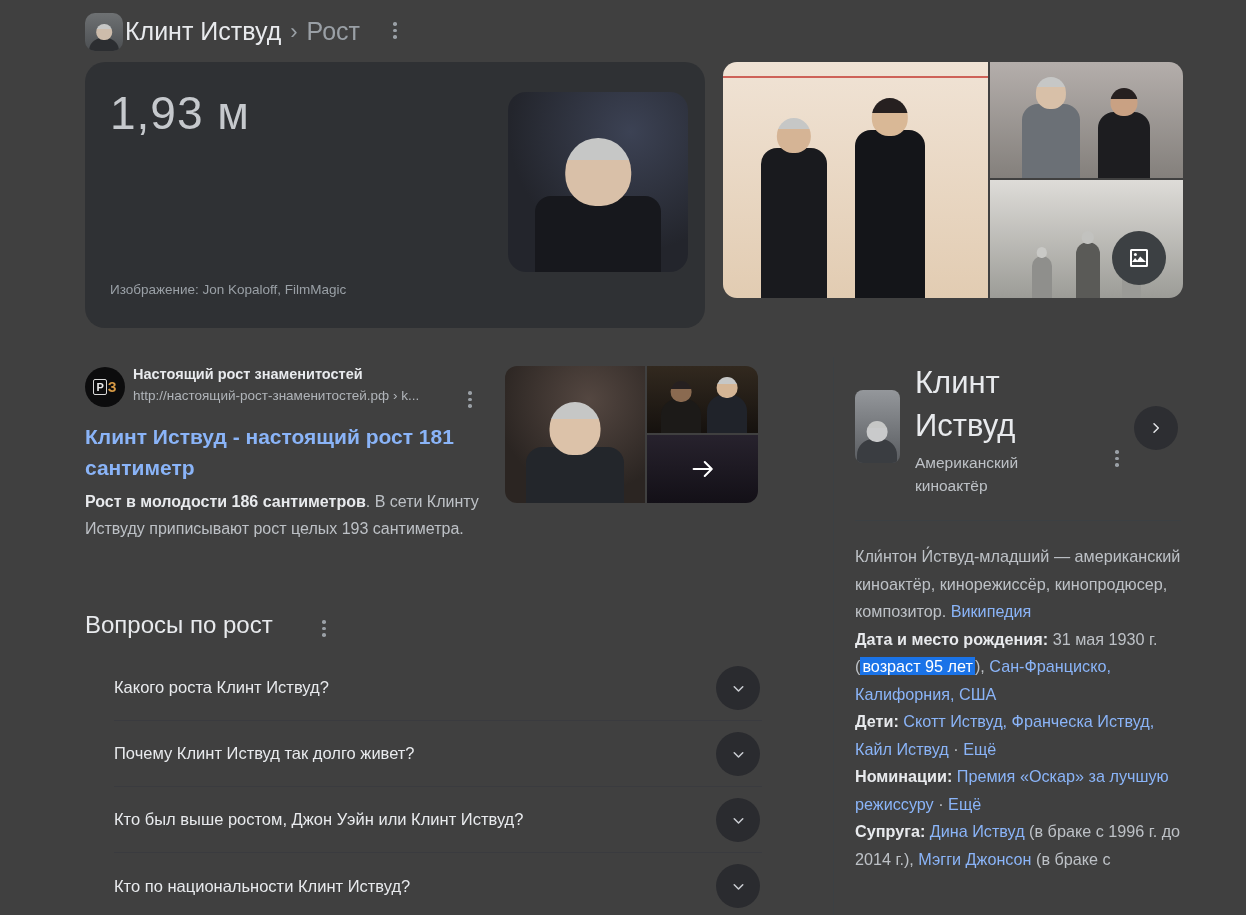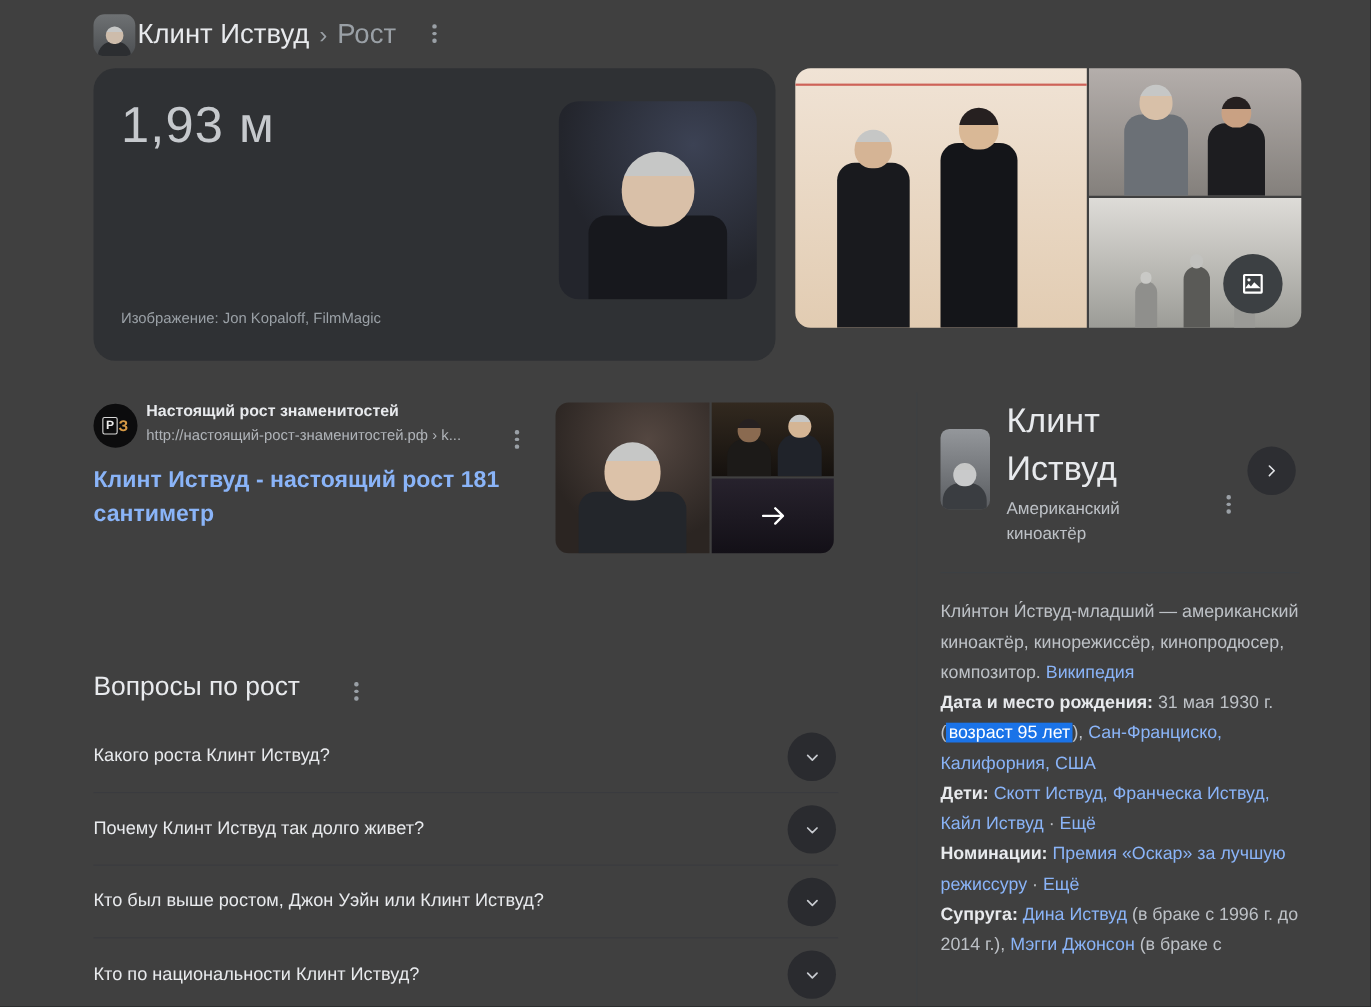--- a/index.html
+++ b/index.html
@@ -87,21 +87,21 @@
            background:linear-gradient(180deg,#32291f,#15110e); overflow:hidden; cursor:pointer; }
   .rt-rb { position:absolute; left:142px; top:69px; width:111px; height:68px; border-radius:0 0 12px 0;
            background:linear-gradient(180deg,#27222d,#131017); overflow:hidden; cursor:pointer;
            display:flex; align-items:center; justify-content:center; }
 
   
   .paa-head { left:85px; top:611px; position:absolute; font-size:24px; color:#e8eaed; }
   .paa-kebab { left:322px; top:620px; position:absolute; }
   .paa-list { left:85px; top:655px; width:677px; position:absolute; }
   .paa-row { position:relative; height:66px; display:flex; align-items:center; cursor:pointer;
-             border-bottom:1px solid #3a3b3f; padding-right:64px; }
+             border-bottom:1px solid #3a3b3f; padding-right:64px;margin-left:29px; }
   .paa-row:last-child { border-bottom:none; }
   .paa-q { font-size:16.5px; color:#e8eaed; }
   .paa-btn { position:absolute; right:2px; top:11px; width:44px; height:44px; background:#2a2b2f; }
 
   
   .v-divider { left:833px; top:357px; width:1px; height:558px; background:#3c4043; position:absolute; }
   .kp-photo { left:855px; top:390px; width:45px; height:73px; border-radius:8px;
               background:linear-gradient(180deg,#94979b,#595c60); position:absolute; cursor:pointer; }
   .kp-title { left:915px; top:361px; width:170px; position:absolute; font-size:31px; line-height:43px; color:#e8eaed; }
   .kp-next  { left:1134px; top:406px; width:44px; height:44px; background:#2d2e32; position:absolute; }
@@ -169,20 +169,21 @@
     <span class="fav2">З</span>
   </div>
   <div class="r-site">Настоящий рост знаменитостей</div>
   <div class="r-url">http://настоящий-рост-знаменитостей.рф › k...</div>
   <div class="kebab r-kebab">
       <i></i>
       <i></i>
       <i></i>
     </div>
   <a class="r-title">Клинт Иствуд - настоящий рост 181 сантиметр</a>
+  <div class="r-snippet"><span class="rs-bold">Рост в молодости 186 сантиметров</span><span class="rs-text">. В сети Клинту Иствуду приписывают рост целых 193 сантиметра.</span></div>
 
   <div class="r-thumbs">
     <div class="rt-left ph">
       <span class="fig gray-hair" style="--w:98px;--h:56px;--suit:#23262b;--skin:#dcc2a9;left:21px;"></span>
     </div>
     <div class="rt-rt ph">
       <span class="fig dark-hair" style="--w:40px;--h:34px;--suit:#1c1a18;--skin:#8a6a50;left:14px;"></span>
       <span class="fig gray-hair" style="--w:40px;--h:38px;--suit:#20232a;--skin:#d4b595;left:60px;"></span>
     </div>
     <div class="rt-rb">

